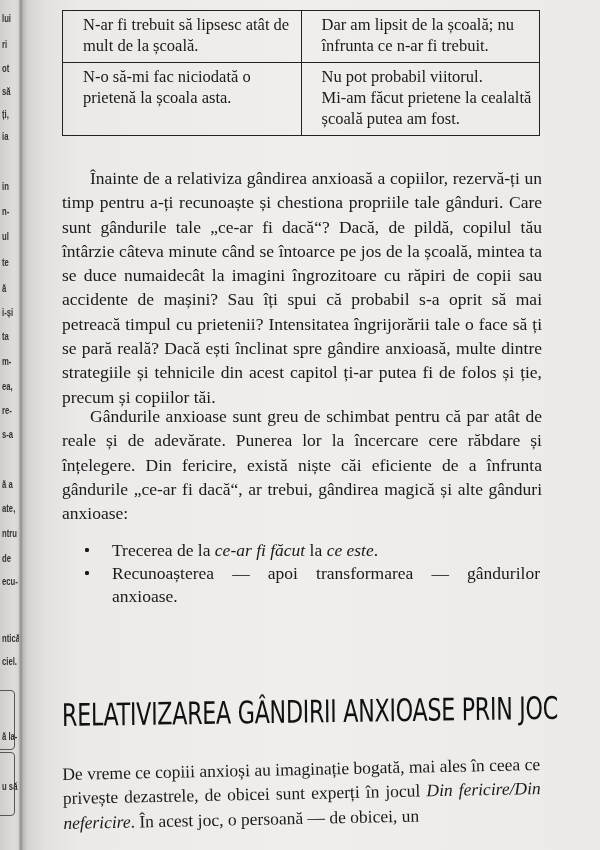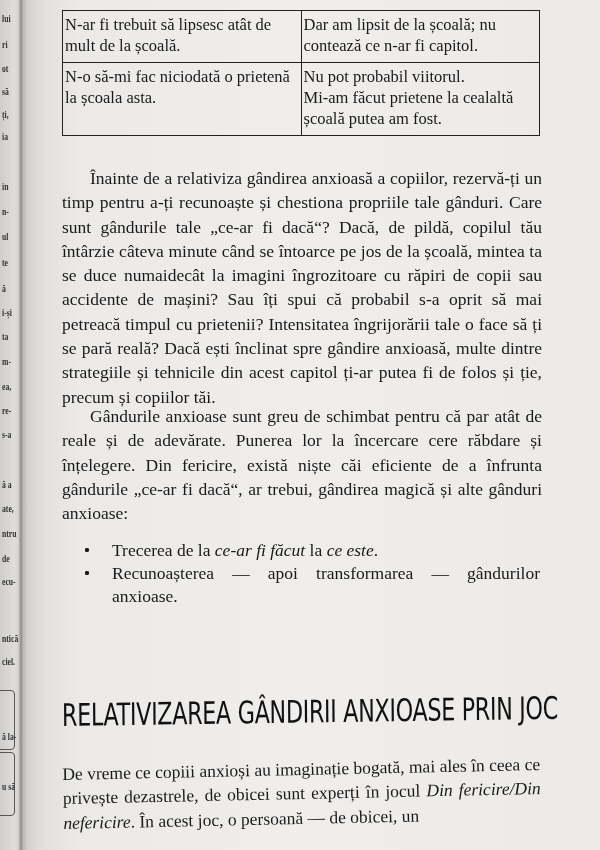--- a/index.html
+++ b/index.html
@@ -8,30 +8,30 @@
       background:#e9e8e6;
       font-family:"DejaVu Serif", "Liberation Serif", serif;
       color:#1a1a1a;
     }
     .page {
       position:absolute; left:0; top:0; width:600px; height:850px;
       background: linear-gradient(90deg, #cfcecc 0px, #dedddb 14px, #d8d7d5 18px, #8e8d8b 21px, #b9b8b6 23px, #d4d3d1 28px, #e2e1df 45px, #ebeae8 80px, #efeeec 300px, #ebeae8 600px);
     }
     .facing {
       position:absolute; left:0; top:0; width:19px; height:850px; overflow:hidden;
-      font-family:Liberation Serif, serif; font-size:11px; font-weight:bold; color:#333;
+      font-family:Liberation Sans, sans-serif; font-size:11px; font-weight:bold; color:#333;
     }
     .facing span { position:absolute; left:2px; transform:scaleX(0.7); transform-origin:left; white-space:nowrap; }
     .facing .box { position:absolute; left:-20px; width:33px; border:1px solid #555; border-radius:0 4px 4px 0; }
     .content { position:absolute; left:62px; top:0; width:480px; }
     table.comp {
       position:absolute; left:0; top:10px; width:478px; border-collapse:collapse;
       font-family:"Liberation Serif", serif; font-size:16.5px; line-height:21px;
     }
-    table.comp td { border:1.5px solid #222; padding:3px 6px 6px 2px; vertical-align:top; width:50%;margin-top:48px; }
+    table.comp td { border:1.5px solid #222; padding:3px 6px 6px 20px; vertical-align:top; width:50%;margin-top:48px; }
     .para {
       position:absolute; left:0; width:480px;
       font-family:"Liberation Serif", serif; font-size:17.5px; line-height:24.3px;
       text-align:justify; text-indent:28px; margin:0;
     }
     .bullets { position:absolute; left:22px; top:539px; width:456px; margin:0; padding:0; list-style:none;
       font-family:"Liberation Serif", serif; font-size:17.5px; line-height:23px; }
     .bullets li { position:relative; padding-left:28px; }
     .bullets li .dot { position:absolute; left:0; top:0; font-size:17px; }
     .heading {
@@ -77,21 +77,21 @@
     <div class="box" style="top:752px;height:62px"></div>
     <span style="top:780px">u să</span>
   </div>
 
   <div class="content">
 
     <table class="comp">
       <tbody>
           <tr>
         <td>N-ar fi trebuit să lipsesc atât de mult de la școală.</td>
-        <td>Dar am lipsit de la școală; nu contează ce n-ar fi capitol.</td>
+        <td>Dar am lipsit de la școală; nu înfrunta ce n-ar fi trebuit.</td>
       </tr>
       <tr>
         <td style="height:62px">N-o să-mi fac niciodată o prietenă la școala asta.</td>
         <td>
           <div>Nu pot probabil viitorul.</div>
           <div>Mi-am făcut prietene la cealaltă școală putea am fost.</div>
         </td>
       </tr>
     </tbody>
       </table>

